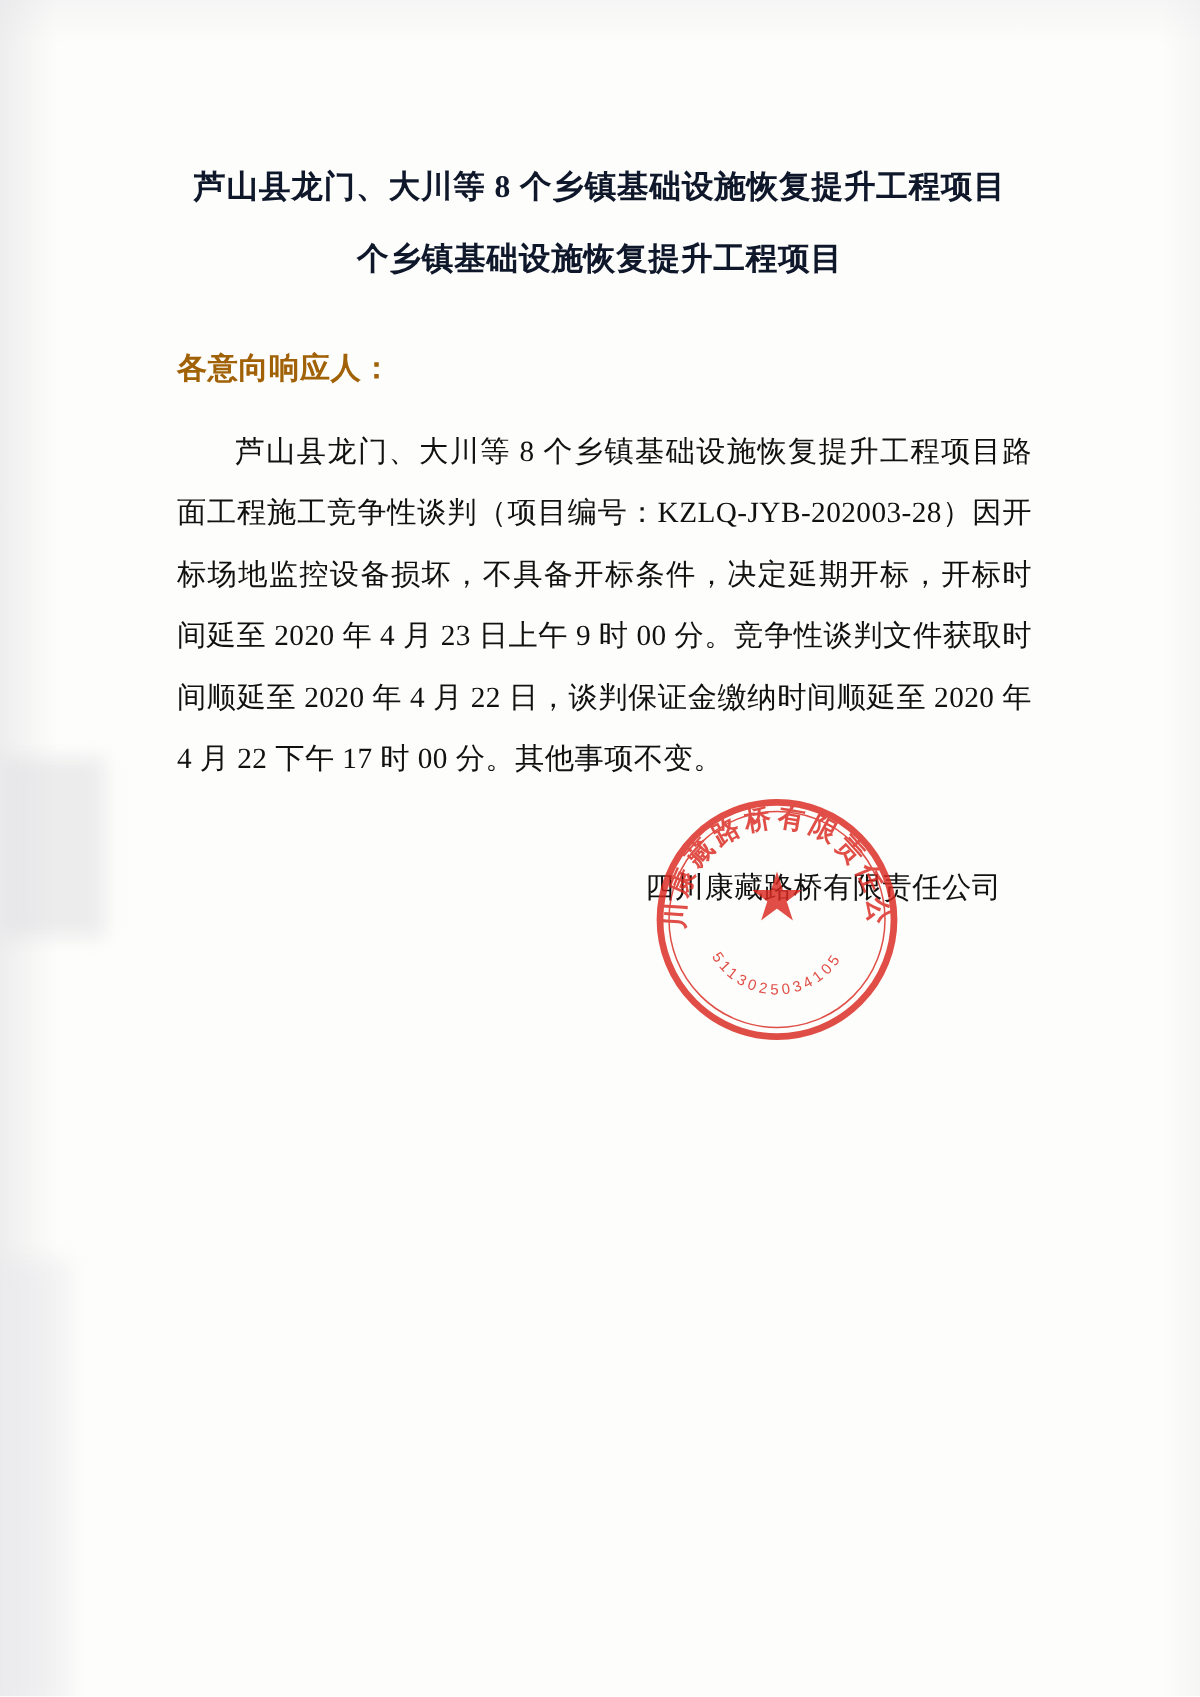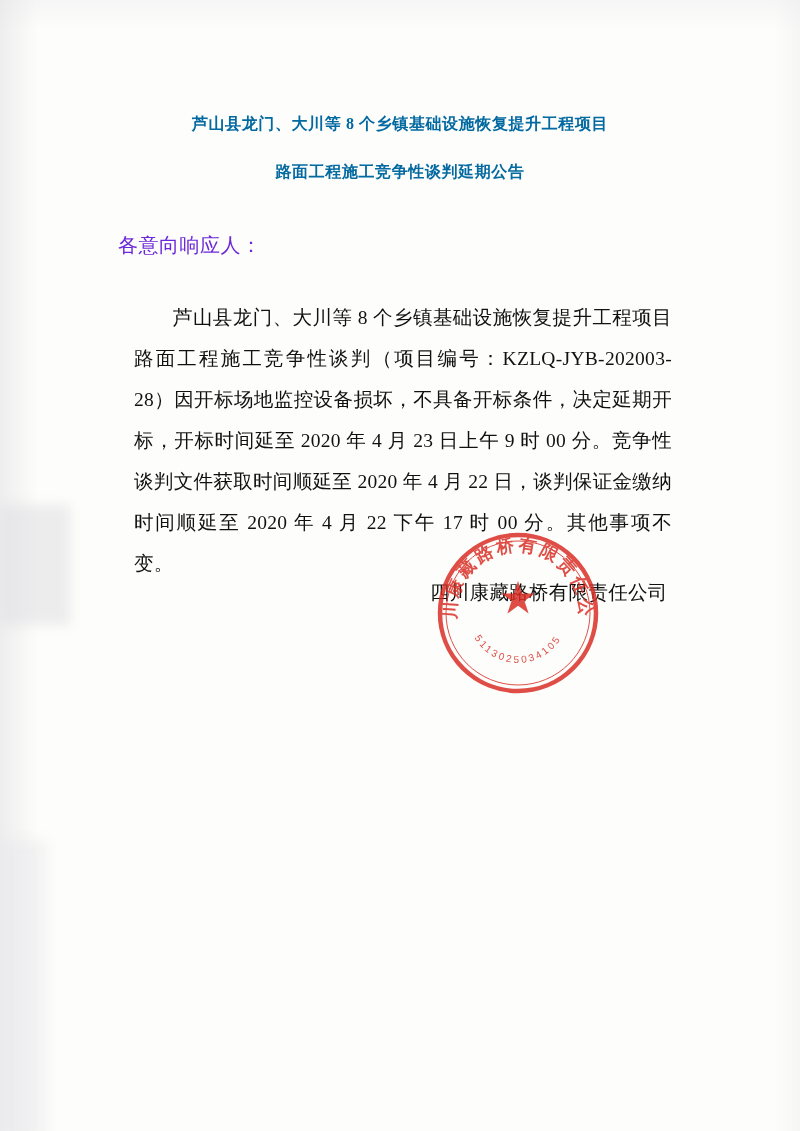--- a/index.html
+++ b/index.html
@@ -54,51 +54,51 @@
     top: 0;
     width: 800px;
     height: 1131px;
   }
   .title {
     position: absolute;
     left: 98px;
     top: 100px;
     width: 604px;
     text-align: center;
-    font-size: 16px;
+    font-size: 21px;
     font-weight: bold;
     line-height: 48px;
     letter-spacing: 0.6px;
-    color: #0369a1;
+    color: #0f172a;
   }
   .title .line {
     display: block;
     white-space: nowrap;
   }
   .salutation {
     position: absolute;
     left: 118px;
     top: 232px;
     font-size: 20px;
-    font-weight: normal;
+    font-weight: bold;
     letter-spacing: 0.5px;
-    color: #6d28d9;
+    color: #a16207;
   }
   .body-text {
     position: absolute;
     left: 118px;
     top: 281px;
     width: 570px;
     font-size: 19.5px;
     line-height: 41px;
     color: #111111;
     letter-spacing: 0.3px;
   }
   .body-text p {
-    margin: 16px;
+    margin: 0;
     text-indent: 2em;
     text-align: justify;
     text-justify: inter-ideograph;
   }
   .signature {
     position: absolute;
     left: 430px;
     top: 572px;
     width: 260px;
     font-size: 19.5px;
@@ -125,21 +125,21 @@
 
 <div class="page">
   <div class="scan-tint"></div>
   <div class="scan-blotch"></div>
   <div class="scan-blotch2"></div>
 
   <div class="content">
 
     <div class="title">
       <span class="line">芦山县龙门、大川等 8 个乡镇基础设施恢复提升工程项目</span>
-      <span class="line">路面工程施工竞争性谈判延期公告</span>
+      <span class="line">个乡镇基础设施恢复提升工程项目</span>
     </div>
 
     <div class="salutation">各意向响应人：</div>
 
     <div class="body-text">
       <p>芦山县龙门、大川等 8 个乡镇基础设施恢复提升工程项目路面工程施工竞争性谈判（项目编号：KZLQ-JYB-202003-28）因开标场地监控设备损坏，不具备开标条件，决定延期开标，开标时间延至 2020 年 4 月 23 日上午 9 时 00 分。竞争性谈判文件获取时间顺延至 2020 年 4 月 22 日，谈判保证金缴纳时间顺延至 2020 年 4 月 22 下午 17 时 00 分。其他事项不变。</p>
     </div>
 
     <div class="signature">
       <span class="company">四川康藏路桥有限责任公司</span>

